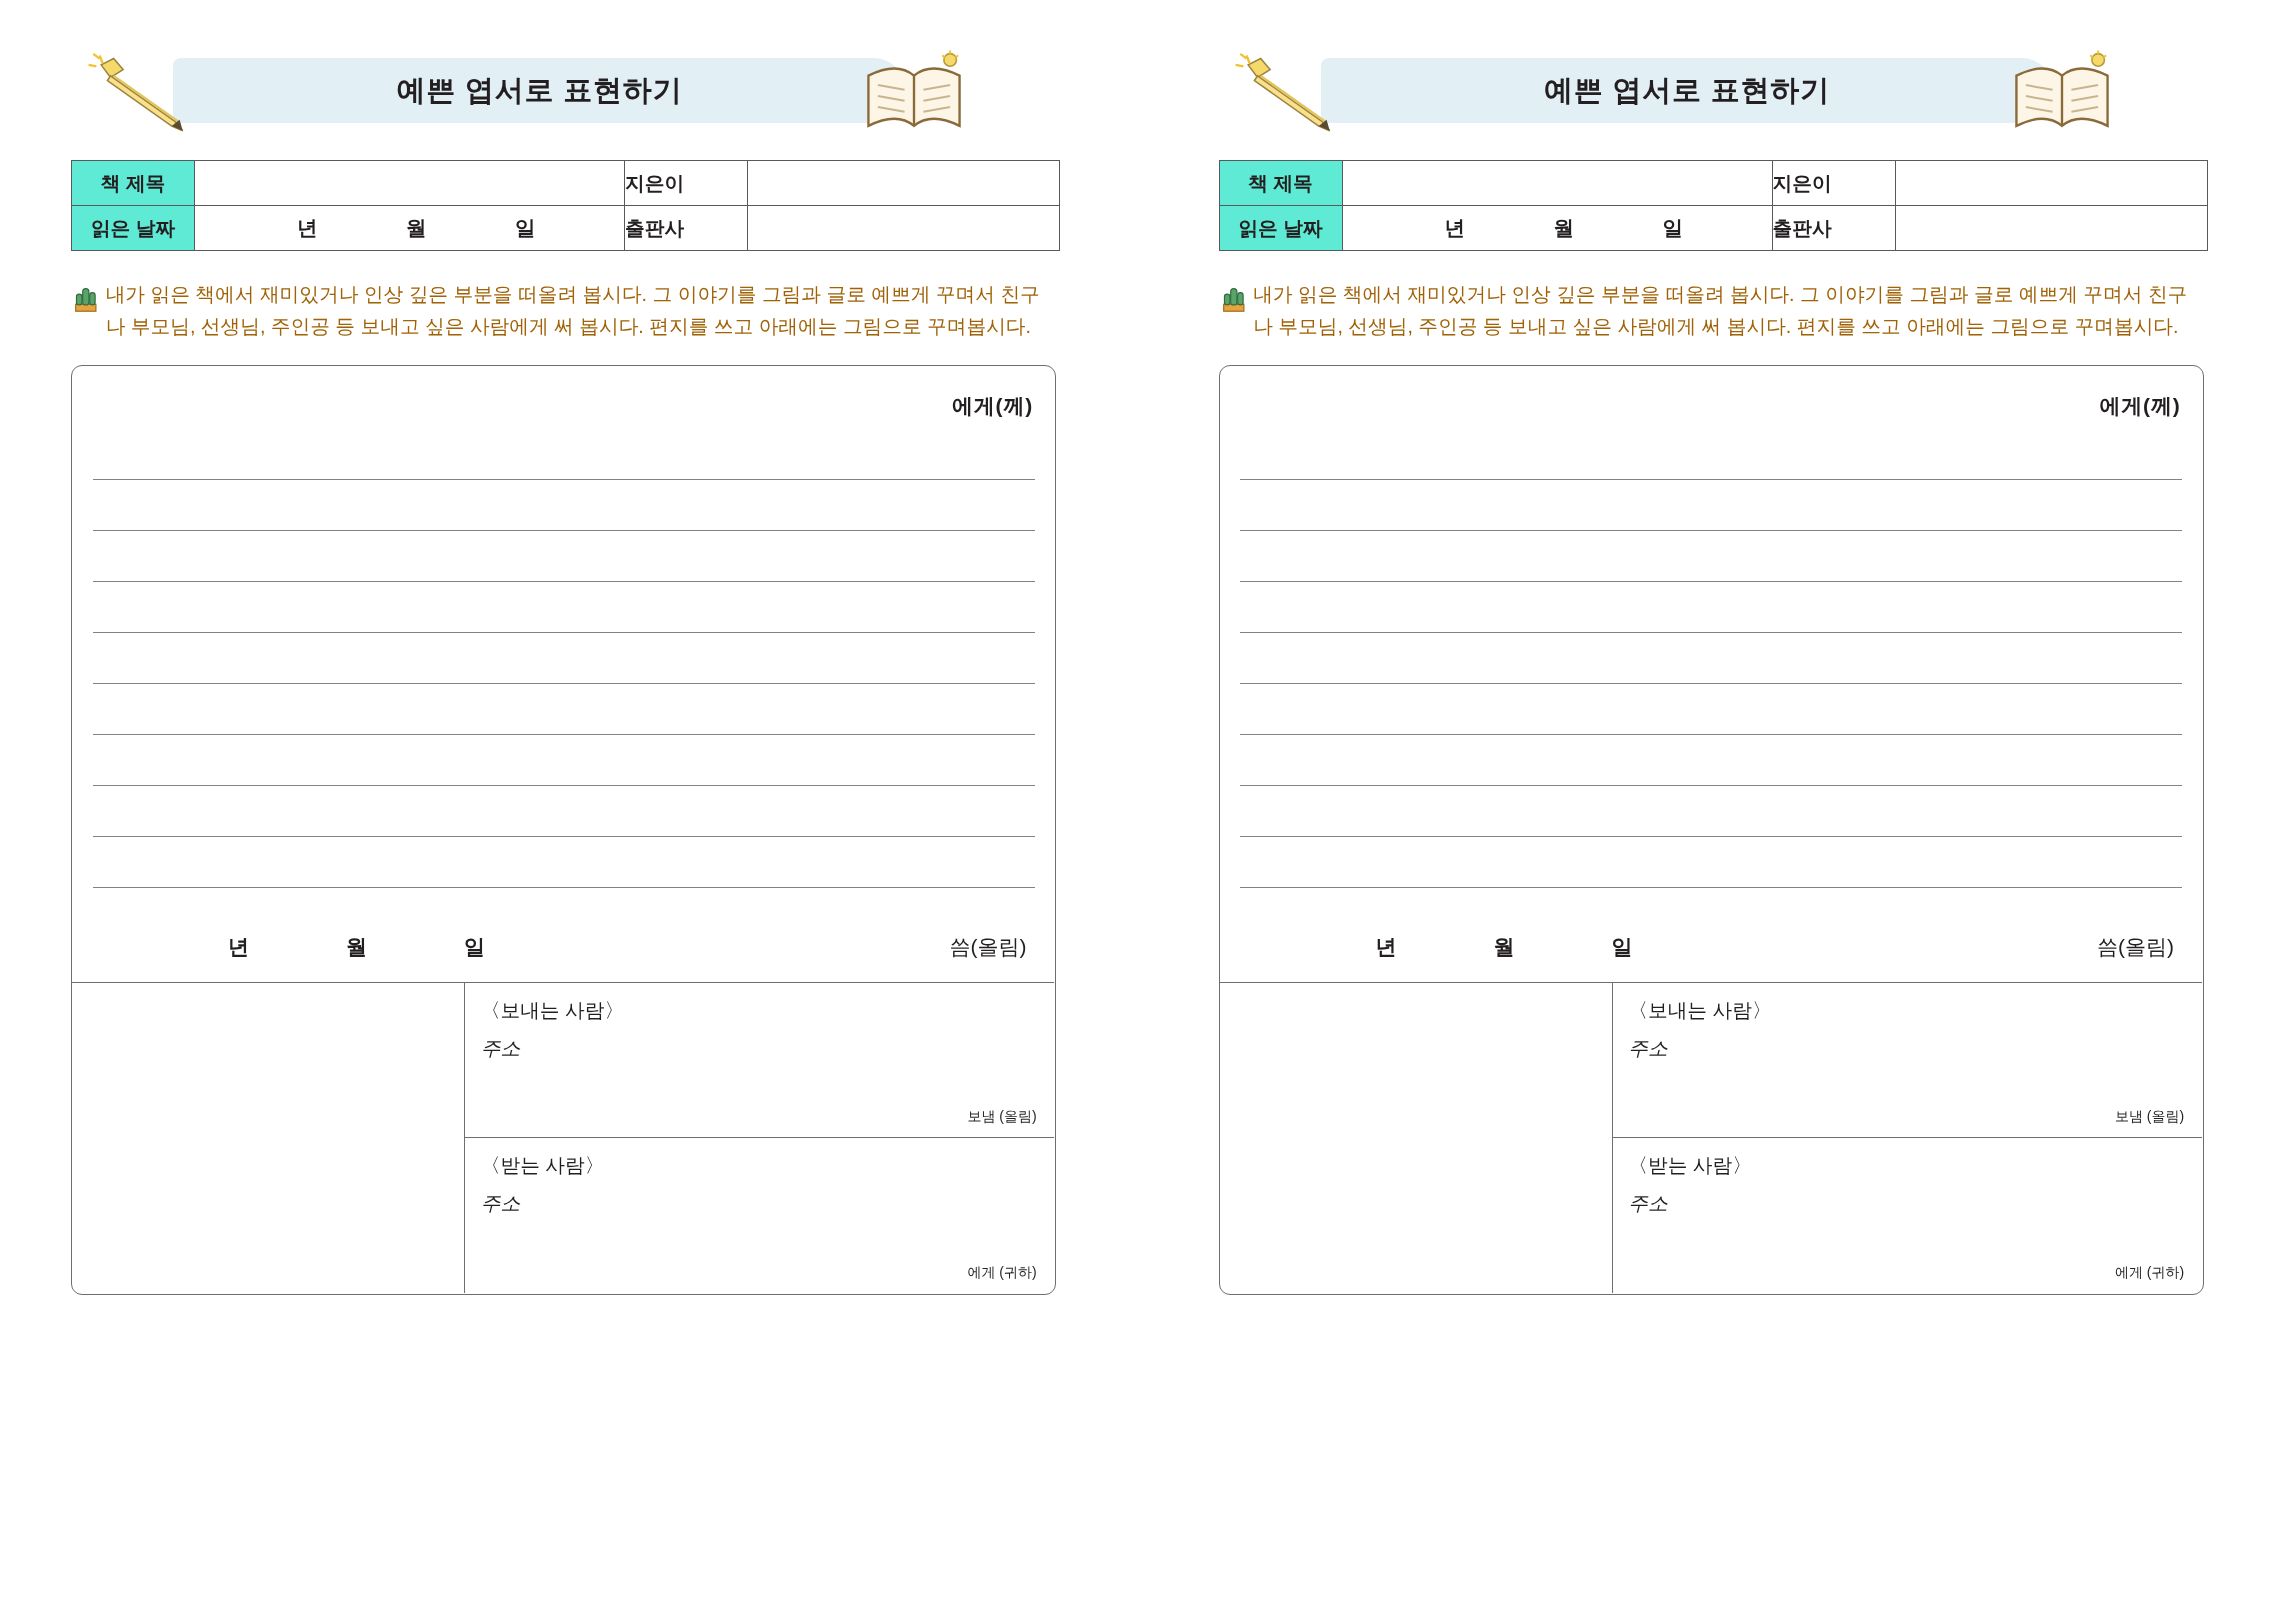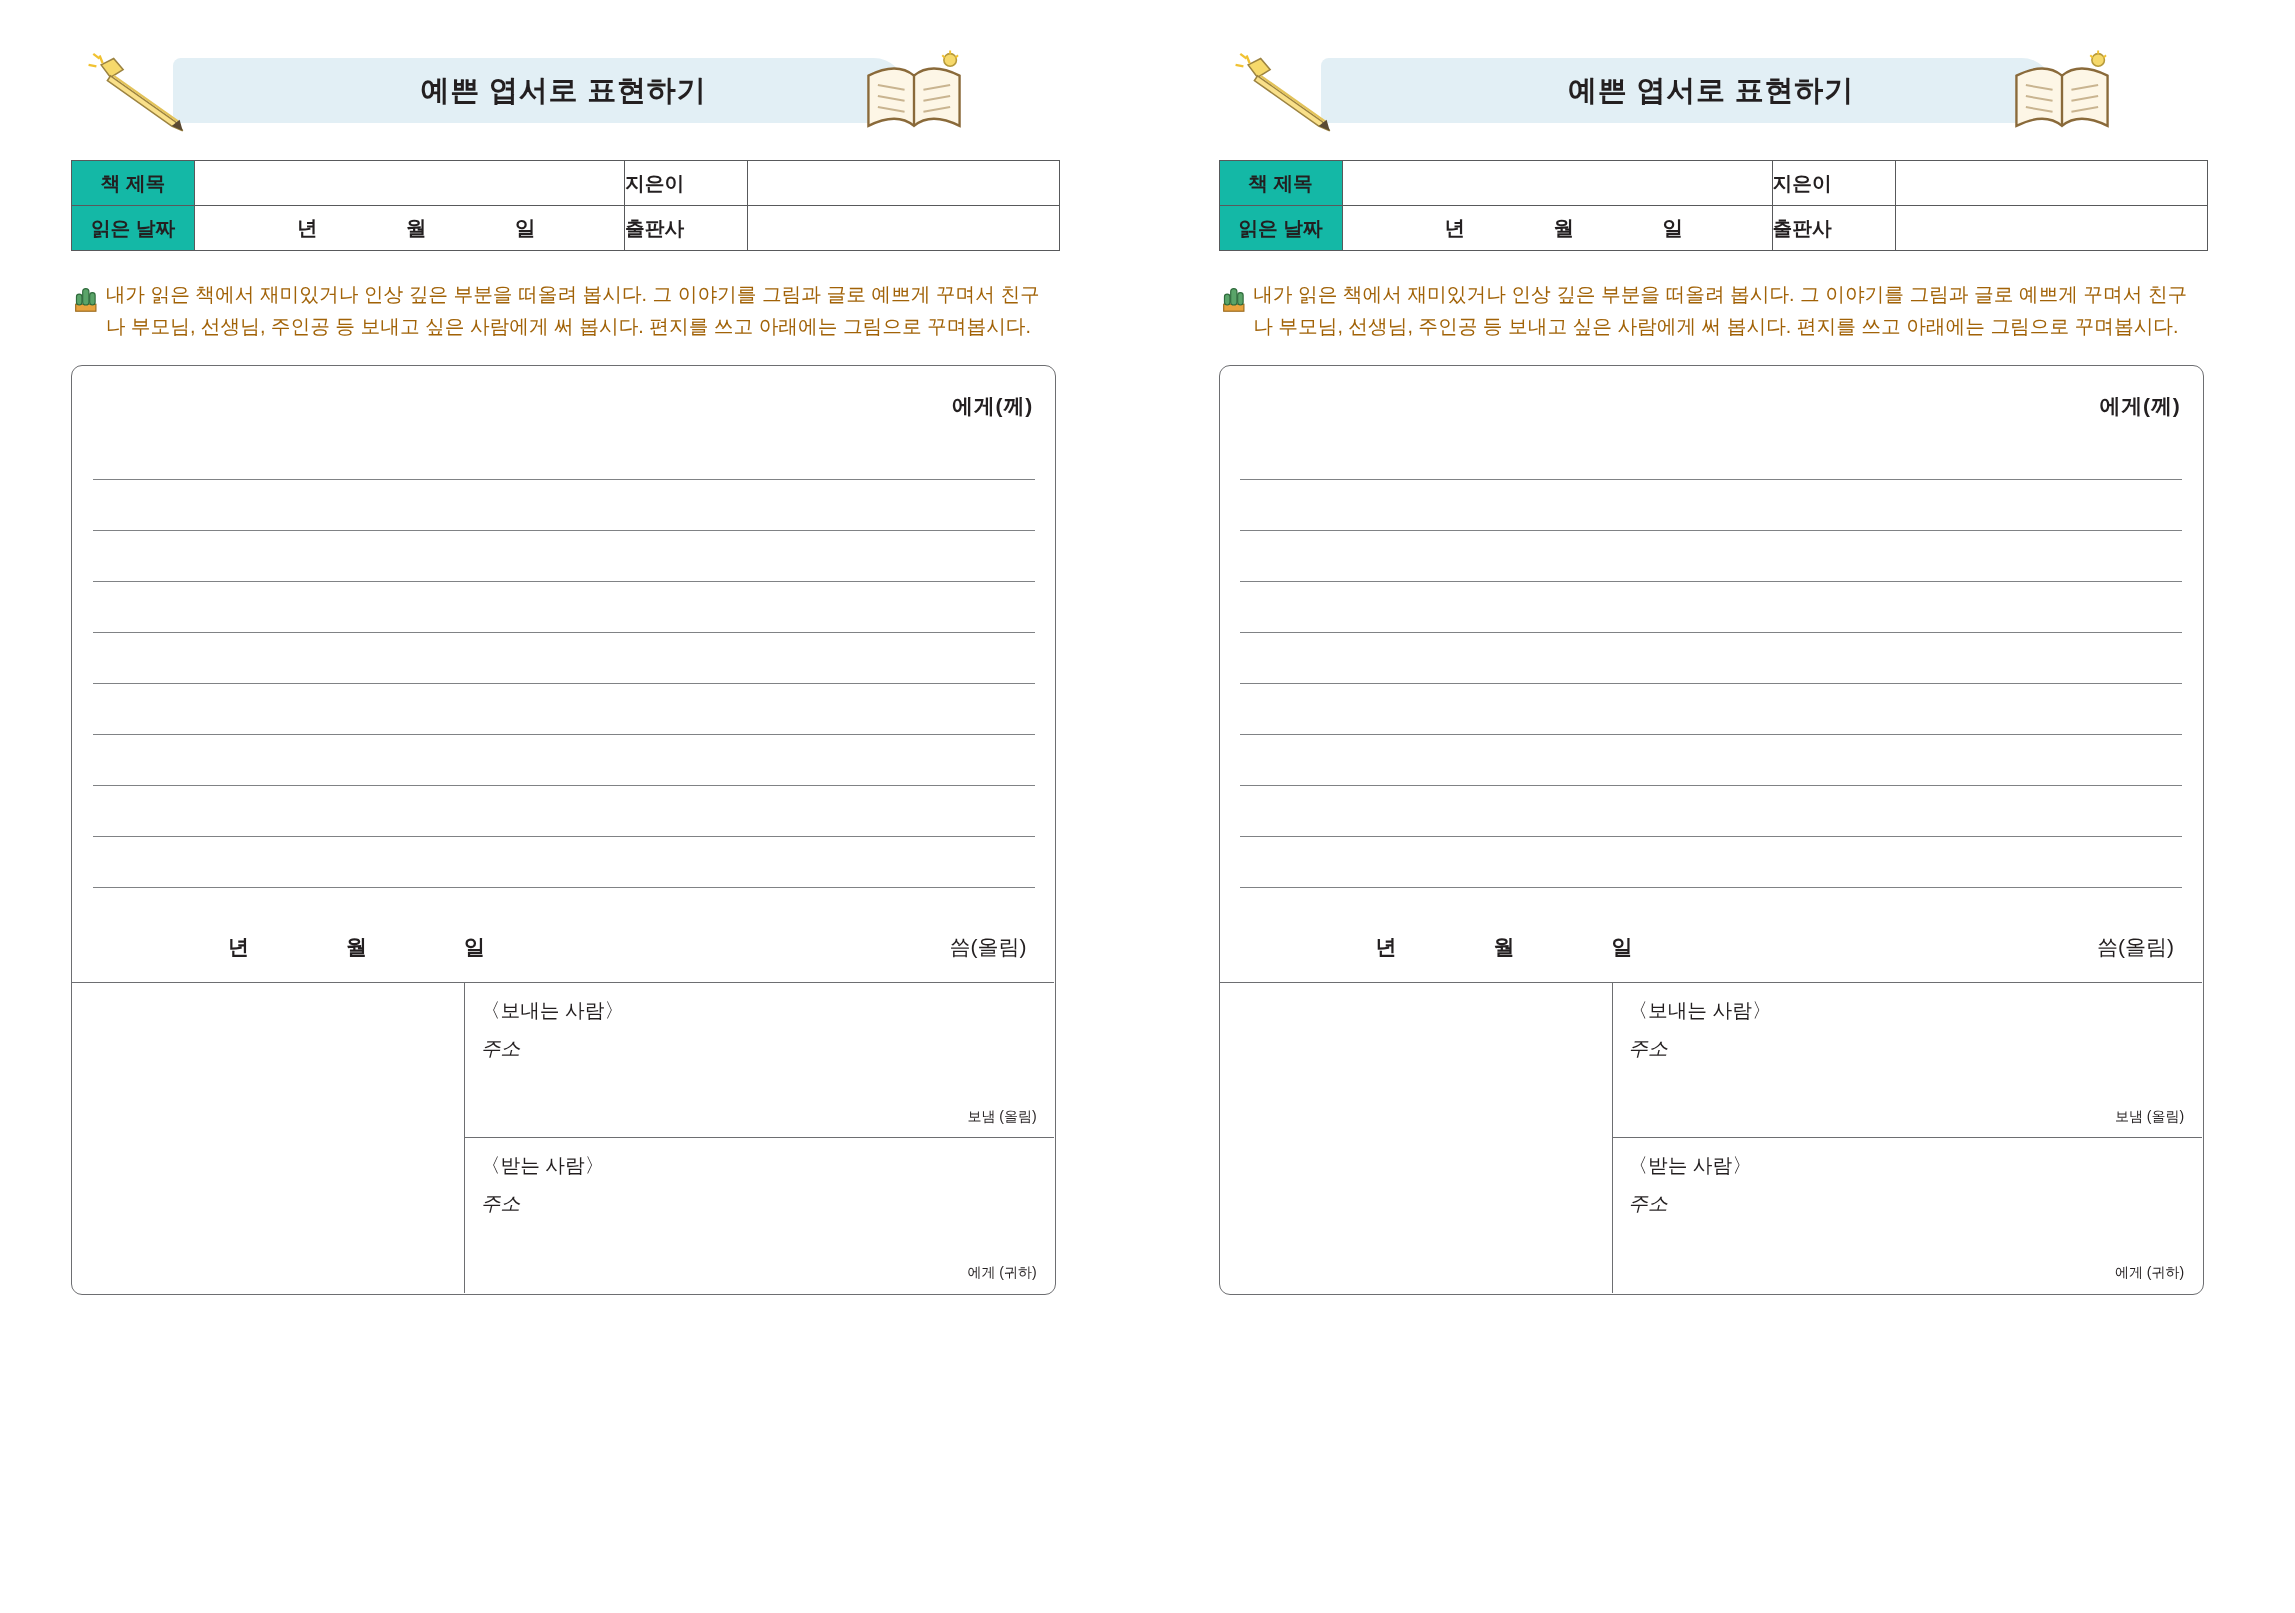--- a/index.html
+++ b/index.html
@@ -53,21 +53,20 @@
     left: 102px;
     top: 11px;
     width: 733px;
     height: 65px;
     line-height: 65px;
     text-align: center;
     font-size: 29px;
     font-weight: bold;
     letter-spacing: 0.8px;
     color: #231f20;
-    padding-left: 24px;
   }
   .pencil-icon {
     position: absolute;
     left: 15.8px;
     top: 4.7px;
     width: 102px;
     height: 83px;
   }
   .book-icon {
     position: absolute;
@@ -87,21 +86,21 @@
   table.info td {
     border: 0.8px solid #58595b;
     height: 44px;
     font-size: 19.7px;
     font-weight: bold;
     padding: 0;
   }
   td.lbl {
     width: 122px;
     text-align: center;
-    background: #14b8a6;
+    background: #5eead4;
   }
   td.val {
     width: 429px;
   }
   td.lbl2 {
     width: 122px;
     text-align: left;
     margin-top: 16px;
   }
   td.val2 {

